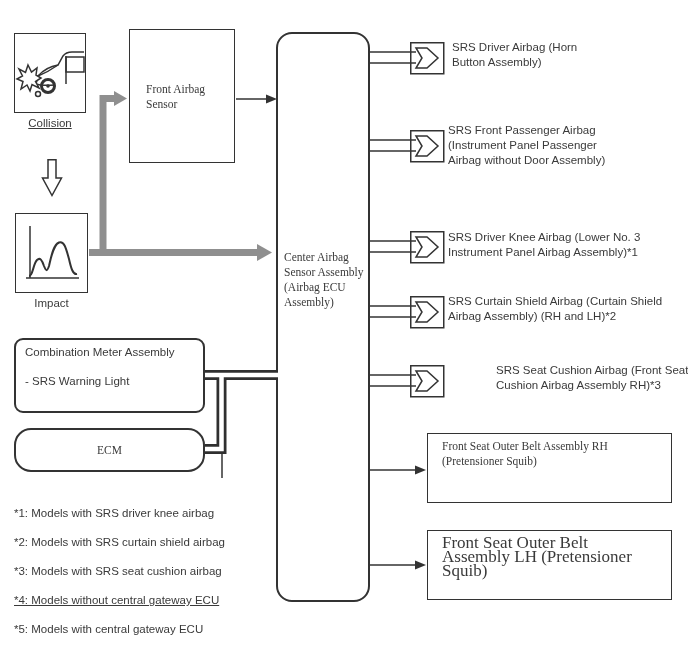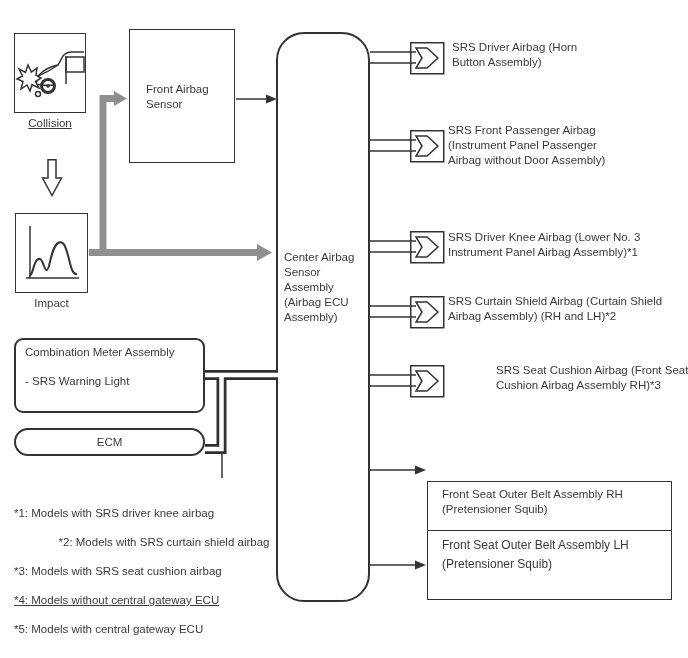--- a/index.html
+++ b/index.html
@@ -3,20 +3,21 @@
 <meta charset="utf-8">
 <style>
   html,body { margin:0; padding:0; background:#fff; }
   #diagram {
     position:relative; width:688px; height:658px; background:#ffffff;
     font-family:"Liberation Sans", sans-serif; color:#3a3a3a; overflow:hidden;
   }
   .box {
     position:absolute; box-sizing:border-box; background:#fff;
     border:1.5px solid #333;
+    font-family:Liberation Serif, serif;
   }
   .rbox { border-radius:9px; border-width:2px; }
   .txt {
     position:absolute; font-size:11.5px; line-height:15px; color:#3a3a3a;
   }
   .center-text { text-align:center; }
   svg { position:absolute; overflow:visible; }
   .stroke { stroke:#333; stroke-width:1.5; fill:none; }
   .graystroke { stroke:#8f8f8f; stroke-width:7; fill:none; }
   .grayfill { fill:#8f8f8f; stroke:none; }
@@ -71,21 +72,21 @@
 
   <div class="box" style="left:129px; top:29px; width:106px; height:134px; padding:52px 0 0 16px;">
     <div style="font-size:11.5px; line-height:15px; width:76px;">Front Airbag Sensor</div>
   </div>
 
   <svg style="left:236px; top:92px;" width="42" height="14" viewBox="0 0 42 14">
     <line class="stroke" x1="0" y1="7" x2="30" y2="7"></line>
     <polygon class="blackfill" points="30,2.5 30,11.5 41,7"></polygon>
   </svg>
 
-  <div class="box" style="left:276px; top:32px; width:94px; height:570px; border-radius:28px; border-width:2px; padding:216px 0 0 6px;">
+  <div class="box" style="left:276px; top:32px; width:94px; height:570px; border-radius:16px; border-width:2px; padding:216px 0 0 6px;">
     <div style="font-size:11.5px; line-height:15px; width:82px;">Center Airbag Sensor Assembly (Airbag ECU Assembly)</div>
   </div>
 
   <svg style="left:370px; top:42px;" width="77" height="33" viewBox="0 0 77 33">
     <line class="stroke" x1="0" y1="10" x2="46" y2="10"></line>
     <line class="stroke" x1="0" y1="21" x2="46" y2="21"></line>
     <rect class="stroke" x="40.75" y="0.75" width="33" height="31" fill="#fff"></rect>
     <polygon class="stroke" points="46,6 57,6 68,16 57,26 46,26 52,16"></polygon>
   </svg>
   <div class="txt" style="left:452px; top:40px; width:155px;">SRS Driver Airbag (Horn Button Assembly)</div>
@@ -124,43 +125,43 @@
 
   <svg style="left:370px; top:463px;" width="58" height="14" viewBox="0 0 58 14">
     <line class="stroke" x1="0" y1="7" x2="45" y2="7"></line>
     <polygon class="blackfill" points="45,2.5 45,11.5 56,7"></polygon>
   </svg>
   <svg style="left:370px; top:558px;" width="58" height="14" viewBox="0 0 58 14">
     <line class="stroke" x1="0" y1="7" x2="45" y2="7"></line>
     <polygon class="blackfill" points="45,2.5 45,11.5 56,7"></polygon>
   </svg>
 
-  <div class="box" style="left:427px; top:433px; width:245px; height:70px; padding:5px 14px;margin-top:48px;">
+  <div class="box" style="left:427px; top:433px; width:245px; height:70px; padding:5px 14px;">
     <div style="font-size:11.5px; line-height:15px; width:208px;">Front Seat Outer Belt Assembly RH (Pretensioner Squib)</div>
   </div>
   <div class="box" style="left:427px; top:530px; width:245px; height:70px; padding:5px 14px;">
-    <div style="font-size:12px; line-height:19px; width:208px;">Front Seat Outer Belt Assembly LH (Pretensioner Squib)</div>
+    <div style="font-size:17px; line-height:14px; width:208px;">Front Seat Outer Belt Assembly LH (Pretensioner Squib)</div>
   </div>
 
   <svg style="left:200px; top:360px;" width="85" height="125" viewBox="0 0 85 125">
     <path class="pipe-black" d="M5,15 H78"></path>
     <path class="pipe-black" d="M5,89 H21.5 V15"></path>
     <path class="pipe-white" d="M3,15 H78"></path>
     <path class="pipe-white" d="M3,89 H21.5 V13"></path>
     <line class="stroke" x1="22" y1="94" x2="22" y2="118"></line>
   </svg>
 
   <div class="box rbox" style="left:14px; top:338px; width:191px; height:75px;"></div>
   <div class="txt" style="left:25px; top:374px; width:170px;">- SRS Warning Light</div>
   <div class="txt" style="left:25px; top:345px; width:170px;">Combination Meter Assembly</div>
 
-  <div class="box rbox" style="left:14px; top:428px; width:191px; height:28px; display:flex; align-items:center; justify-content:center;border-radius:17px;">
+  <div class="box rbox" style="left:14px; top:428px; width:191px; height:44px; display:flex; align-items:center; justify-content:center;border-radius:17px;">
     <div style="font-size:11.5px; line-height:15px;">ECM</div>
   </div>
 
 
   <div class="txt" style="left:14px; top:506px; width:300px;">*1: Models with SRS driver knee airbag</div>
-  <div class="txt" style="left:14px; top:535px; width:300px;text-align:center;">*2: Models with SRS curtain shield airbag</div>
+  <div class="txt" style="left:14px; top:535px; width:300px;">*2: Models with SRS curtain shield airbag</div>
   <div class="txt" style="left:14px; top:564px; width:300px;">*3: Models with SRS seat cushion airbag</div>
   <div class="txt" style="left:14px; top:593px; width:300px;text-decoration:underline;">*4: Models without central gateway ECU</div>
   <div class="txt" style="left:14px; top:622px; width:300px;">*5: Models with central gateway ECU</div>
 
 </div>
 
 </body></html>

